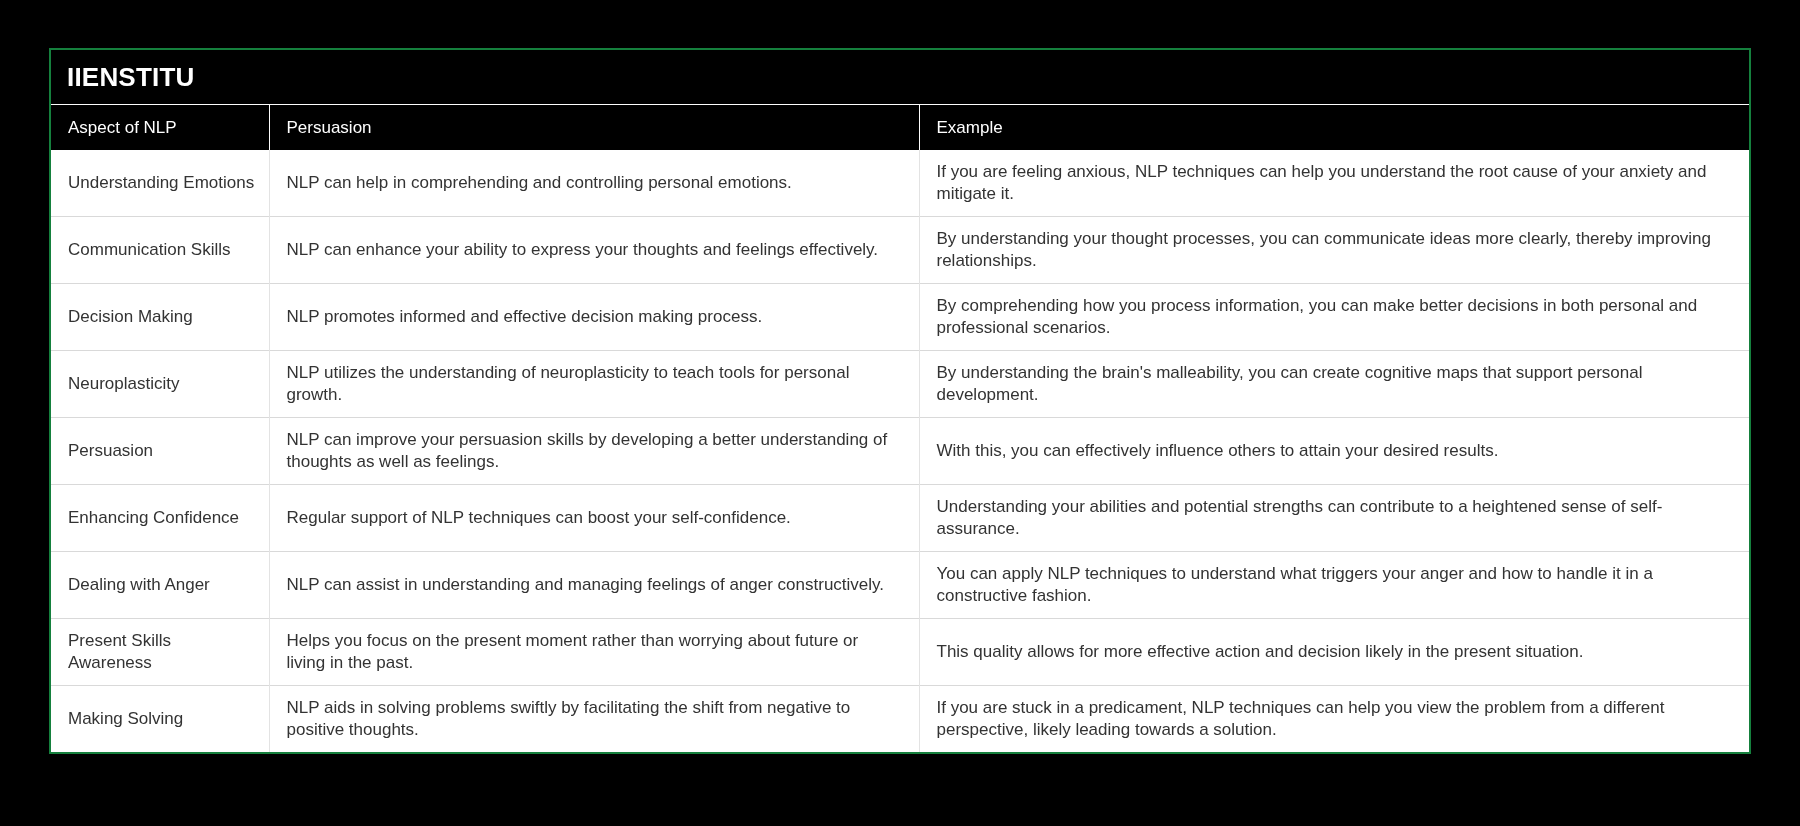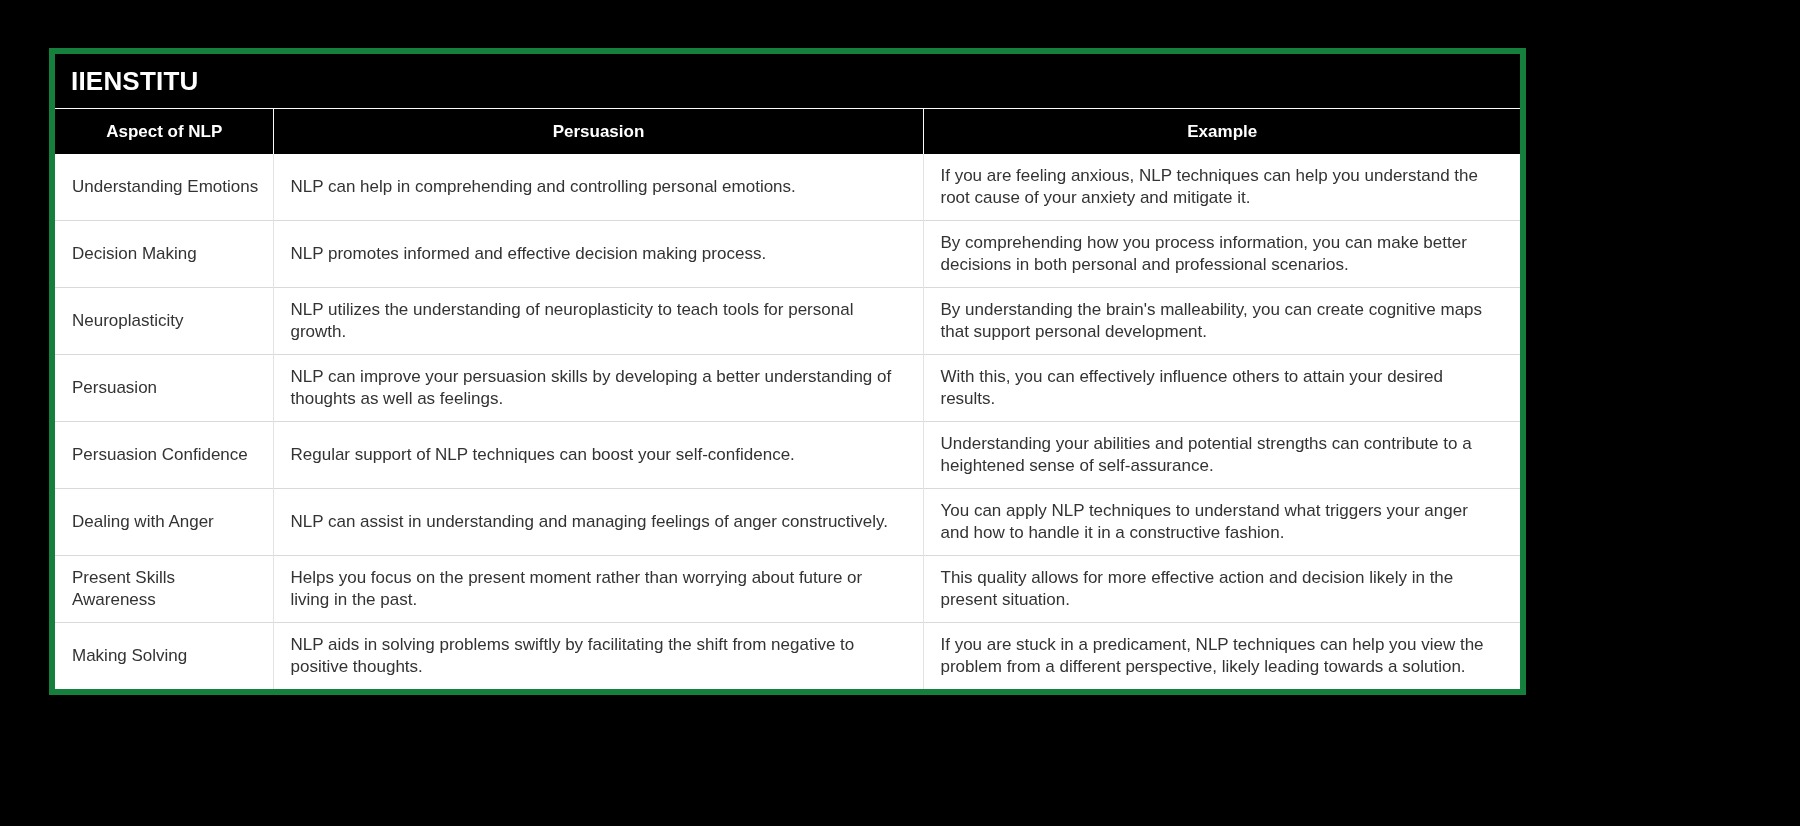--- a/index.html
+++ b/index.html
@@ -9,22 +9,22 @@
     width: 1800px; height: 826px; overflow: hidden;
   }
   .canvas {
     position: relative;
     width: 1800px; height: 826px;
     background: #000000;
   }
   .card {
     position: absolute;
     left: 49px; top: 48px;
-    width: 1477px;
-    border: 6px solid #15803d;
+    width: 1702px;
+    border: 2px solid #15803d;
     background: #000000;
   }
   .brand-bar {
     background: #000000;
     color: #ffffff;
     font-size: 26px;
     font-weight: 700;
     letter-spacing: 0.2px;
     padding: 12px 16px;
     line-height: 30px;
@@ -34,23 +34,23 @@
     width: 100%;
     border-collapse: collapse;
     table-layout: fixed;
   }
   col.c-aspect { width: 218px; }
   col.c-desc   { width: 650px; }
   col.c-ex     { width: auto; }
   thead th {
     background: #000000;
     color: #ffffff;
-    text-align: center;
+    text-align: left;
     font-size: 17px;
-    font-weight: 700;
+    font-weight: 400;
     line-height: 19px;
     padding: 13px 16px 13px 17px;
   }
   thead th + th { border-left: 1px solid #fcfcfc; }
   tbody td {
     background: #ffffff;
     color: #333333;
     font-size: 17px;
     line-height: 22px;
     vertical-align: middle;
@@ -82,20 +82,25 @@
           <th>Example</th>
         </tr>
       </thead>
       <tbody>
   <tr>
     <td class="aspect-cell">Understanding Emotions</td>
     <td class="description-cell">NLP can help in comprehending and controlling personal emotions.</td>
     <td class="example-cell">If you are feeling anxious, NLP techniques can help you understand the root cause of your anxiety and mitigate it.</td>
   </tr>
 
+  <tr>
+    <td class="aspect-cell">Communication Skills</td>
+    <td class="description-cell">NLP can enhance your ability to express your thoughts and feelings effectively.</td>
+    <td class="example-cell">By understanding your thought processes, you can communicate ideas more clearly, thereby improving relationships.</td>
+  </tr>
 
   <tr>
     <td class="aspect-cell">Decision Making</td>
     <td class="description-cell">NLP promotes informed and effective decision making process.</td>
     <td class="example-cell">By comprehending how you process information, you can make better decisions in both personal and professional scenarios.</td>
   </tr>
 
   <tr>
     <td class="aspect-cell">Neuroplasticity</td>
     <td class="description-cell">NLP utilizes the understanding of neuroplasticity to teach tools for personal growth.</td>
@@ -103,21 +108,21 @@
   </tr>
 
   <tr>
     <td class="aspect-cell">Persuasion</td>
     <td class="description-cell">NLP can improve your persuasion skills by developing a better understanding of thoughts as well as feelings.</td>
     <td class="example-cell">With this, you can effectively influence others to attain your desired results.</td>
   </tr>
 
 
   <tr>
-    <td class="aspect-cell">Persuasion Confidence</td>
+    <td class="aspect-cell">Enhancing Confidence</td>
     <td class="description-cell">Regular support of NLP techniques can boost your self-confidence.</td>
     <td class="example-cell">Understanding your abilities and potential strengths can contribute to a heightened sense of self-assurance.</td>
   </tr>
 
   <tr>
     <td class="aspect-cell">Dealing with Anger</td>
     <td class="description-cell">NLP can assist in understanding and managing feelings of anger constructively.</td>
     <td class="example-cell">You can apply NLP techniques to understand what triggers your anger and how to handle it in a constructive fashion.</td>
   </tr>
 

